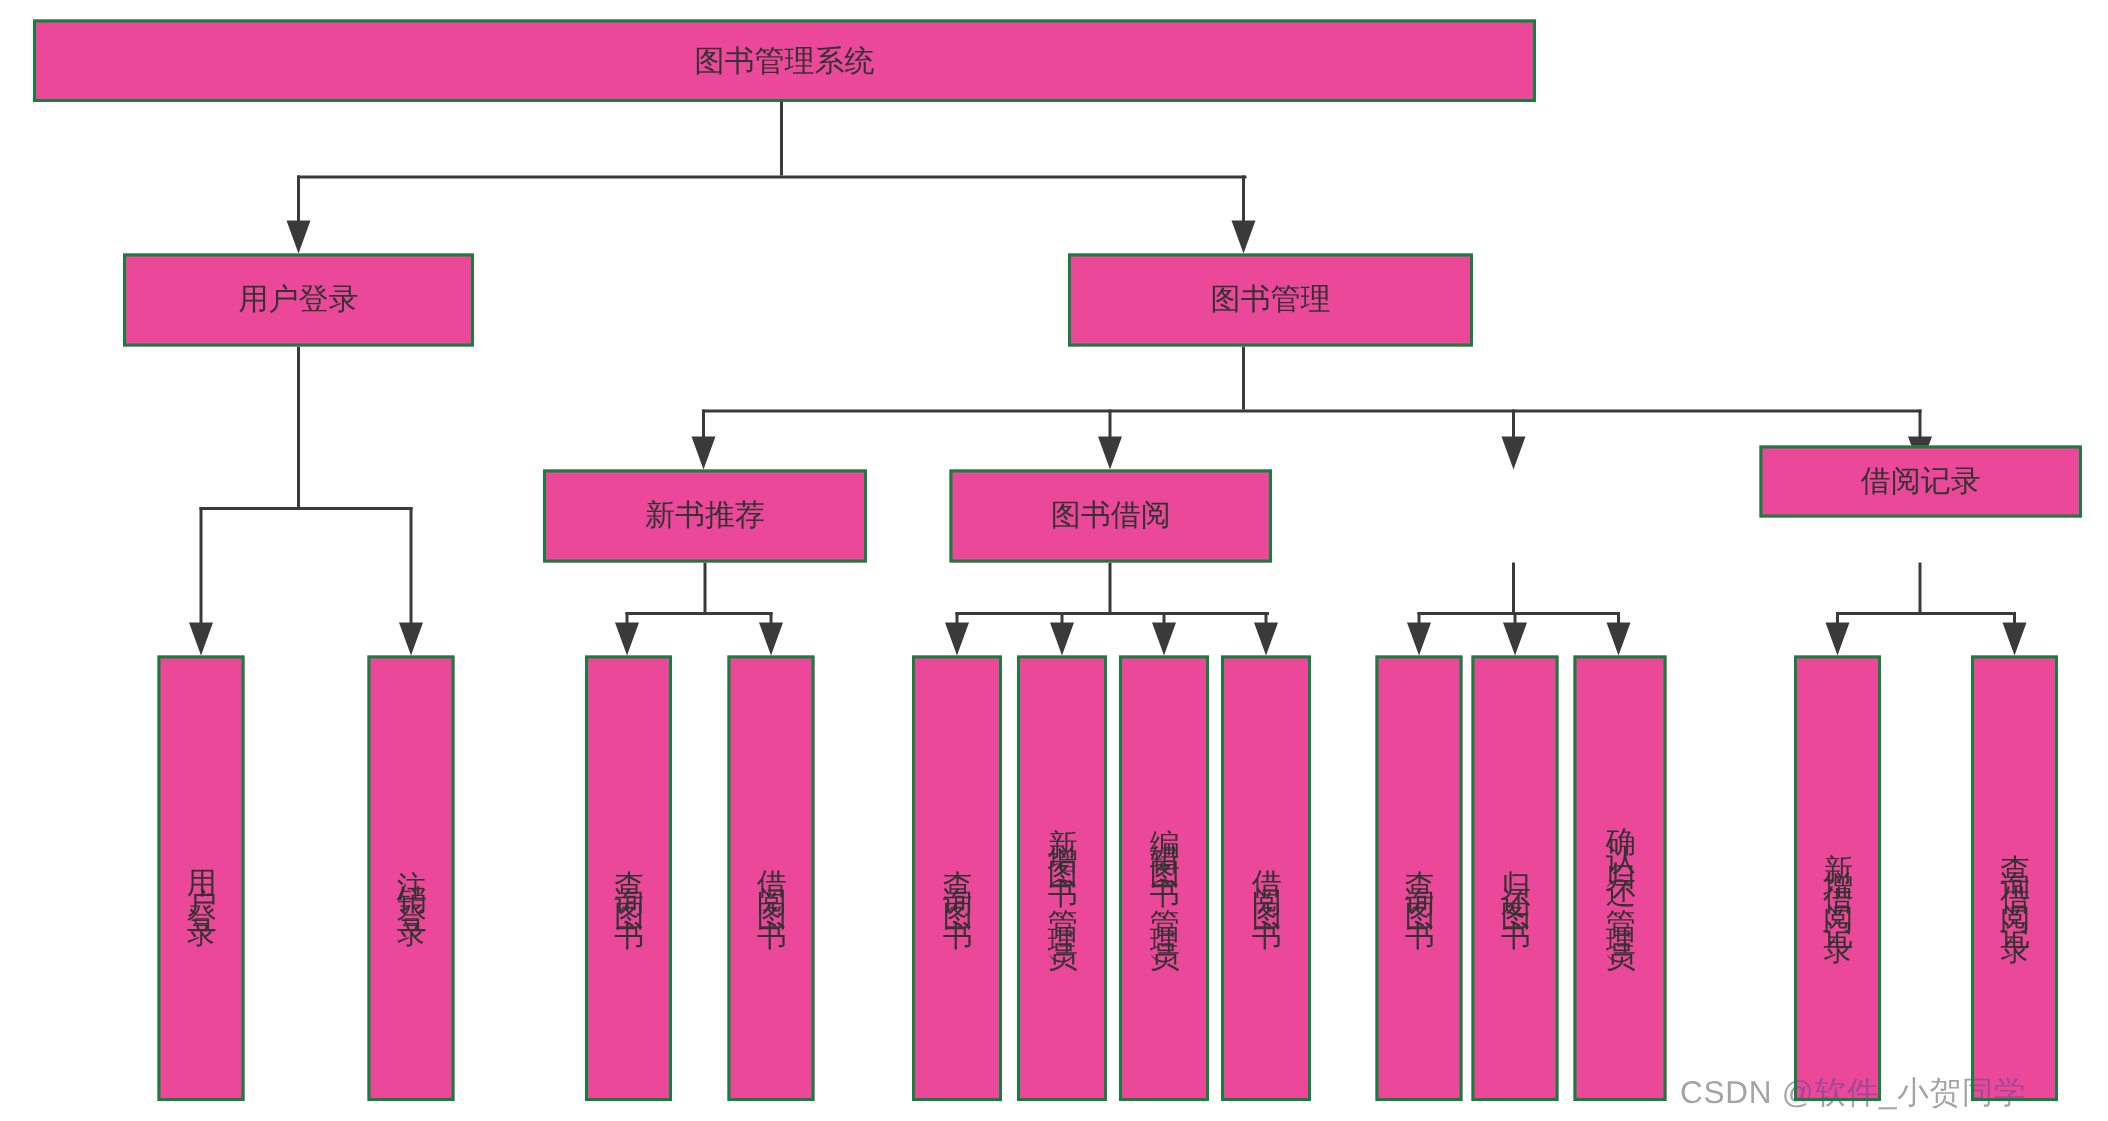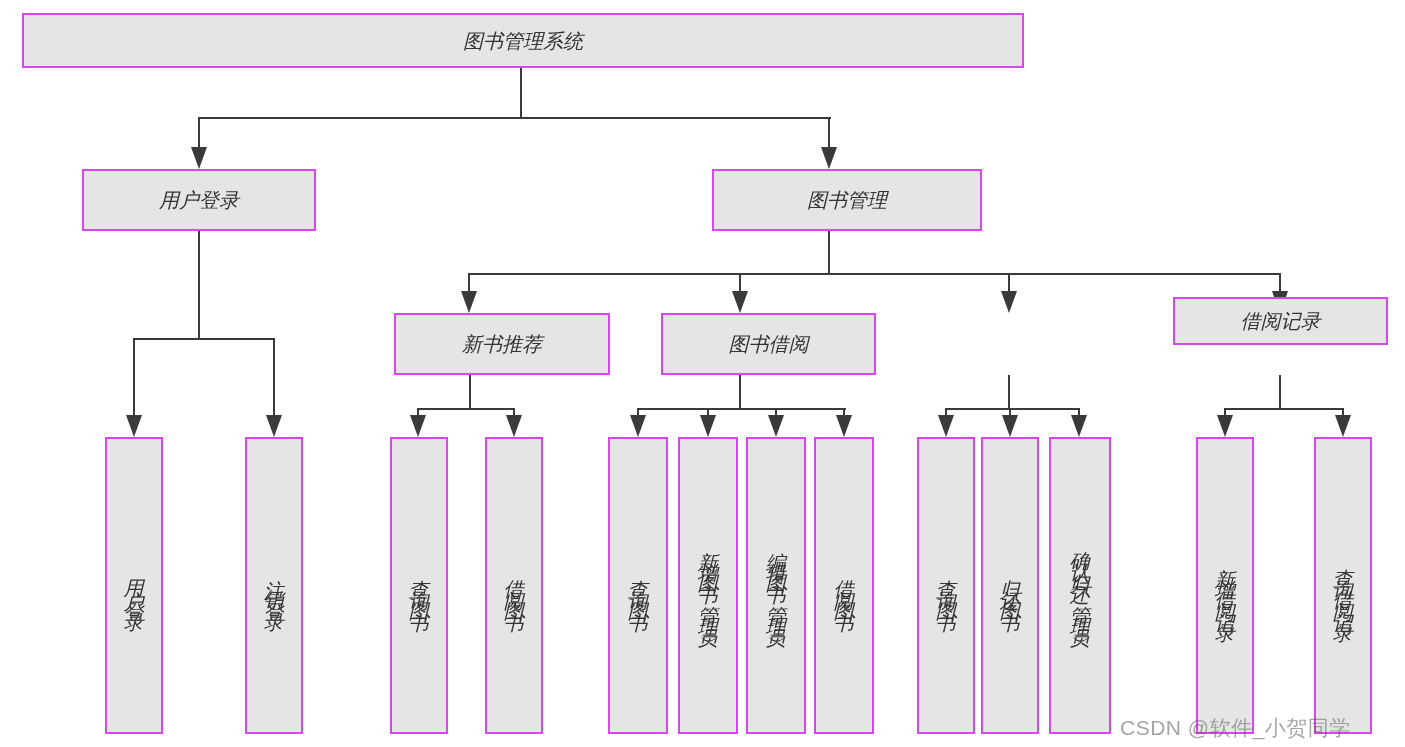--- a/index.html
+++ b/index.html
@@ -11,30 +11,29 @@
     position: relative;
     width: 1405px;
     height: 747px;
     background: #ffffff;
     font-family: "Liberation Sans", "DejaVu Sans", sans-serif;
     overflow: hidden;
   }
   .box {
     position: absolute;
     box-sizing: border-box;
-    background: #e5e5e5;
-    border: 2px solid #d946ef;
+    background: #ec4899;
+    border: 2px solid #15803d;
     color: #333333;
     display: flex;
     align-items: center;
     justify-content: center;
     font-size: 20px;
     line-height: 1;
     z-index: 2;
-    font-style: italic;
   }
   .box.v {
     writing-mode: vertical-rl;
     text-orientation: upright;
     letter-spacing: 11px;
     font-size: 20px;
   }
   .hline {
     position: absolute;
     height: 2px;
@@ -96,22 +95,22 @@
   <div class="hline" style="left:468px; top:273px; width:813px;"></div>
   <div class="vline" style="left:468px; top:273px; height:20px;"></div>
   <div class="arrow" style="left:461px; top:291px;"></div>
   <div class="vline" style="left:739px; top:273px; height:20px;"></div>
   <div class="arrow" style="left:732px; top:291px;"></div>
   <div class="vline" style="left:1008px; top:273px; height:20px;"></div>
   <div class="arrow" style="left:1001px; top:291px;"></div>
   <div class="vline" style="left:1279px; top:273px; height:20px;"></div>
   <div class="arrow" style="left:1272px; top:291px;"></div>
 
-  <div class="box h" style="left:362px; top:313px; width:216px; height:62px;margin-left:32px;">新书推荐</div>
-  <div class="box h" style="left:661px; top:313px; width:215px; height:62px;">图书借阅</div>
+  <div class="box h" style="left:362px; top:313px; width:216px; height:62px;">新书推荐</div>
+  <div class="box h" style="left:633px; top:313px; width:215px; height:62px;">图书借阅</div>
   <div class="box h" style="left:1173px; top:297px; width:215px; height:48px;">借阅记录</div>
 
   <div class="vline" style="left:469px; top:375px; height:33px;"></div>
   <div class="hline" style="left:417px; top:408px; width:98px;"></div>
   <div class="vline" style="left:417px; top:408px; height:9px;"></div>
   <div class="arrow" style="left:410px; top:415px;"></div>
   <div class="vline" style="left:513px; top:408px; height:9px;"></div>
   <div class="arrow" style="left:506px; top:415px;"></div>
 
   <div class="vline" style="left:739px; top:375px; height:33px;"></div>

